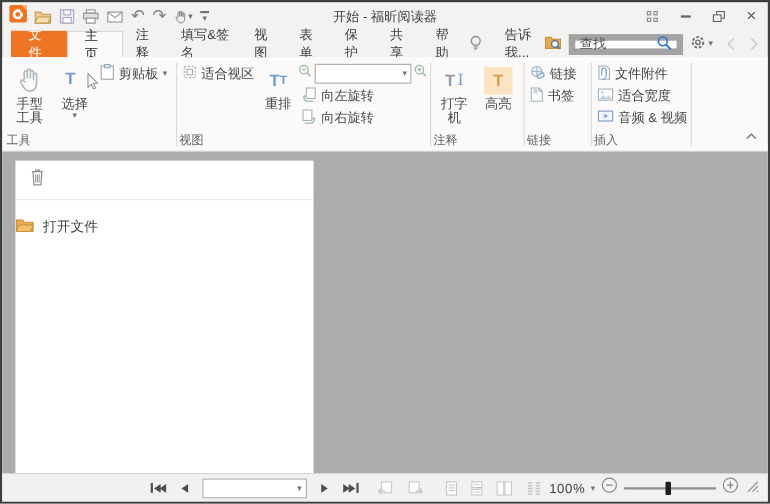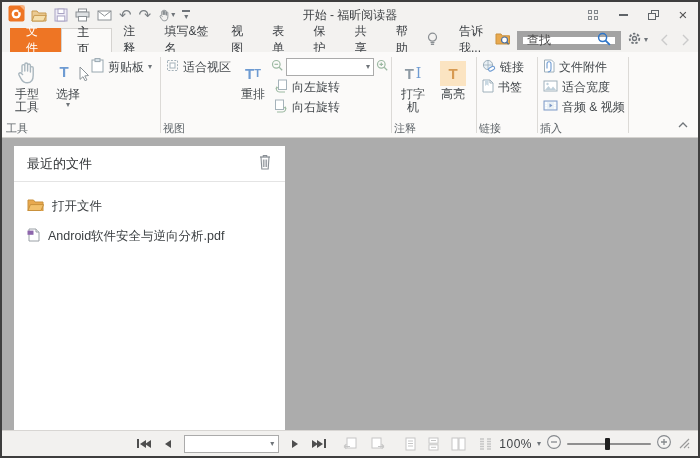--- a/index.html
+++ b/index.html
@@ -60,21 +60,21 @@
   .combo .val { flex:1; font-size:11px; color:#3F3F3F; padding-left:3px; }
   .combo .dd { padding:0 3px; }
   .zoomrow { display:flex; align-items:center; gap:2px; height:20px; }
   .collapse-btn { position:absolute; right:10px; bottom:5px; }
 
   
   .docarea { height:292px; background:#ACACAC; position:relative; }
   .panel { position:absolute; left:12px; top:8px; bottom:0; width:271px; background:#FFFFFF; }
   .panel-header { height:36px; display:flex; align-items:center; padding:0 13px; border-bottom:1px solid #E4E4E4; }
   .panel-title { flex:1; font-size:13px; color:#333638; }
-  .panel-list { padding:9px 13px 0 13px; }
+  .panel-list { padding:9px 13px 0 0; }
   .file-row { display:flex; align-items:center; height:30px; gap:8px; font-size:12.5px; color:#3C4043; }
 
   
   .statusbar { height:26px; background:#F2F1EF; border-top:1px solid #D8D6D3; display:flex; align-items:center; padding:0 8px 0 128px; }
   .navbtn { display:flex; align-items:center; gap:1px; padding:0 7px; height:100%; }
   .tri-l { width:0; height:0; border-top:4px solid transparent; border-bottom:4px solid transparent; border-right:6px solid #4E4E4E; }
   .tri-r { width:0; height:0; border-top:4px solid transparent; border-bottom:4px solid transparent; border-left:6px solid #4E4E4E; }
   .navbar-bar { width:2px; height:9px; background:#4E4E4E; }
   .page-combo { width:100px; height:18px; background:#FFFFFF; border:1px solid #ABABAB; display:flex; align-items:center; margin:0 6px; }
   .page-combo .val { flex:1; font-size:11px; color:#3F3F3F; padding-left:4px; }
@@ -432,50 +432,39 @@
     <span class="collapse-btn">
       <svg width="10" height="6" viewBox="0 0 10 6">
             <path d="M1 5l4-4 4 4" fill="none" stroke="#70757A" stroke-width="1.3"></path>
           </svg>
     </span>
   </div>
 
   <div class="docarea">
     <div class="panel">
       <div class="panel-header">
-        <span class="panel-title">最近的文件</span>
         <span>
           <svg width="14" height="16" viewBox="0 0 14 16">
                 <path d="M2 3h10" stroke="#8A9096" stroke-width="1.3"></path>
                 <path d="M5.3 3V1.6h3.4V3" fill="none" stroke="#8A9096" stroke-width="1.1"></path>
                 <path d="M3 3l.8 12h6.4L11 3" fill="none" stroke="#8A9096" stroke-width="1.1"></path>
                 <path d="M5.4 5.5v7.5M7 5.5v7.5M8.6 5.5v7.5" stroke="#8A9096" stroke-width=".9"></path>
               </svg>
         </span>
       </div>
       <div class="panel-list">
         <div class="file-row">
           <span>
             <svg width="17" height="13" viewBox="0 0 17 13">
                   <path d="M1 2h5.5l1.5 2H16v10H1z" fill="#E8A94F" stroke="#C9913C"></path>
                   <path d="M1 12.5L3.4 6.6H16.6L14 12.5z" fill="#F2C06B" stroke="#C9913C"></path>
                 </svg>
           </span>
           <span>打开文件</span>
         </div>
-        <div class="file-row">
-          <span>
-            <svg width="13" height="14" viewBox="0 0 13 14">
-                  <path d="M2 1h7l3 3v9H2z" fill="#FFFFFF" stroke="#9AA0A6"></path>
-                  <path d="M9 1v3h3" fill="#EDEDED" stroke="#9AA0A6"></path>
-                  <rect x="0.5" y="2.6" width="6" height="4.2" fill="#8D66AC"></rect>
-                </svg>
-          </span>
-          <span>Android软件安全与逆向分析.pdf</span>
-        </div>
       </div>
     </div>
   </div>
 
   <div class="statusbar">
     <span class="navbtn">
           <span class="navbar-bar"></span>
           <span class="tri-l"></span>
           <span class="tri-l" style="margin-left:-2px;"></span>
         </span>

